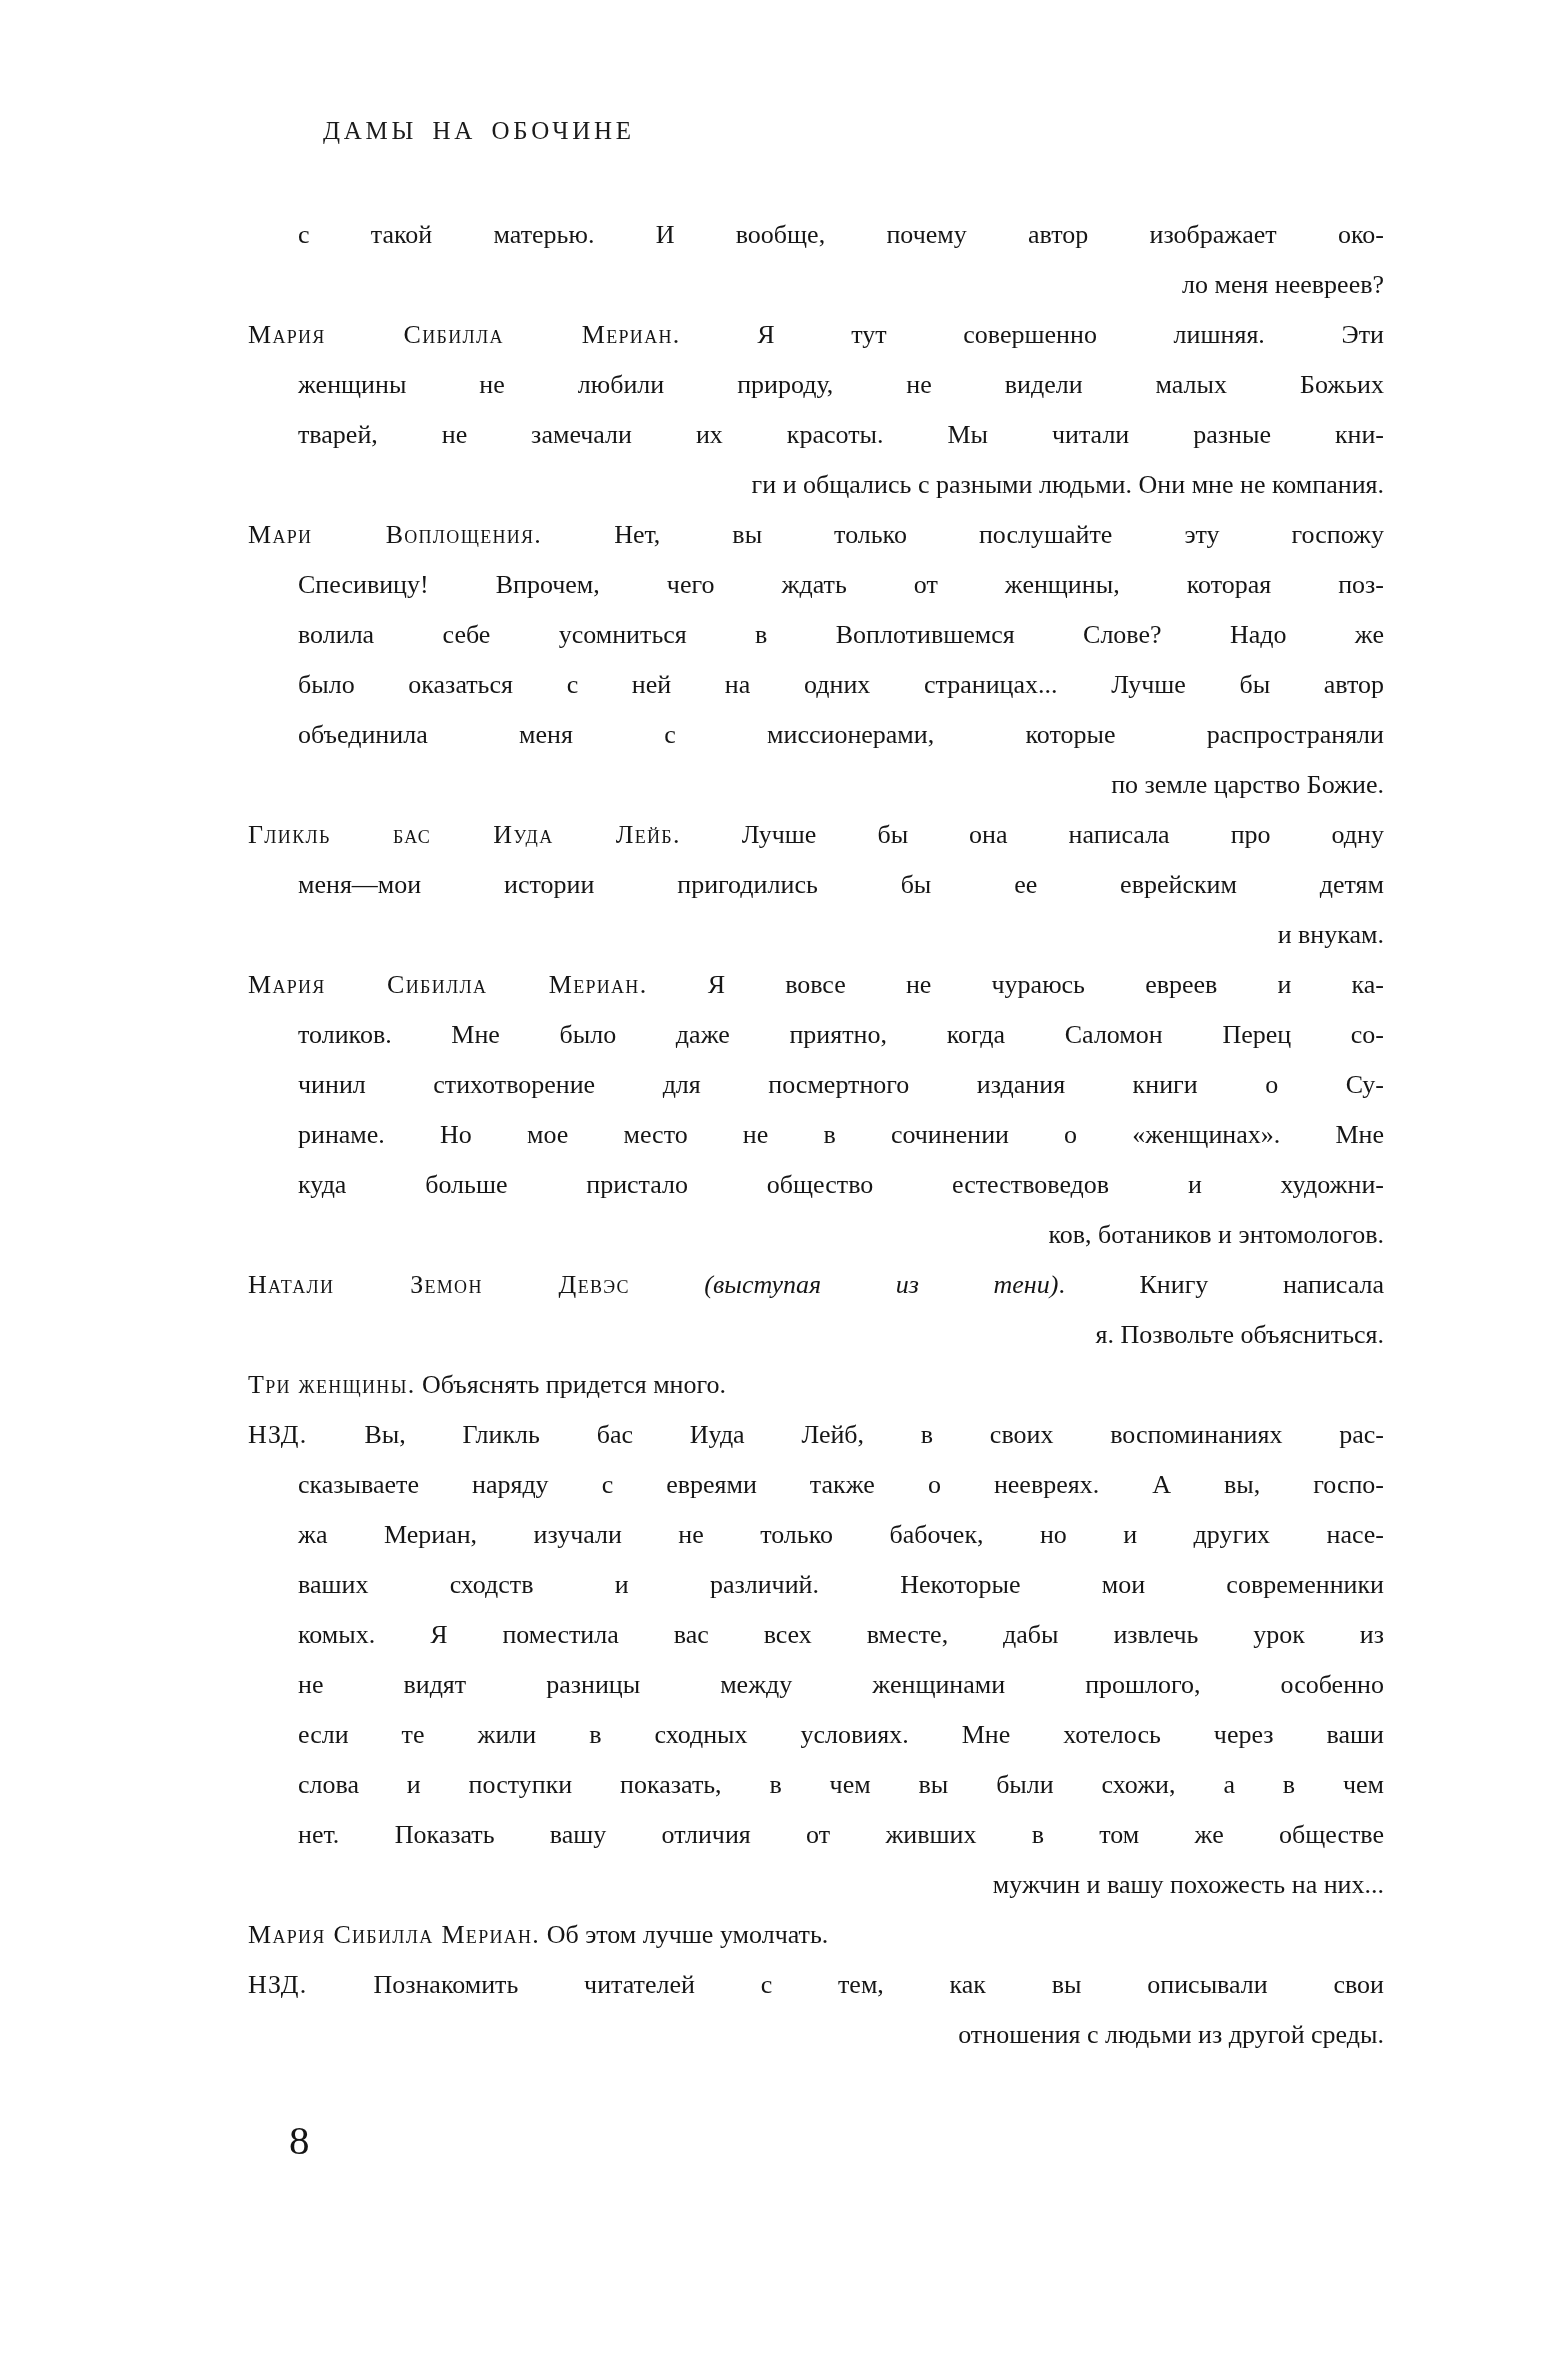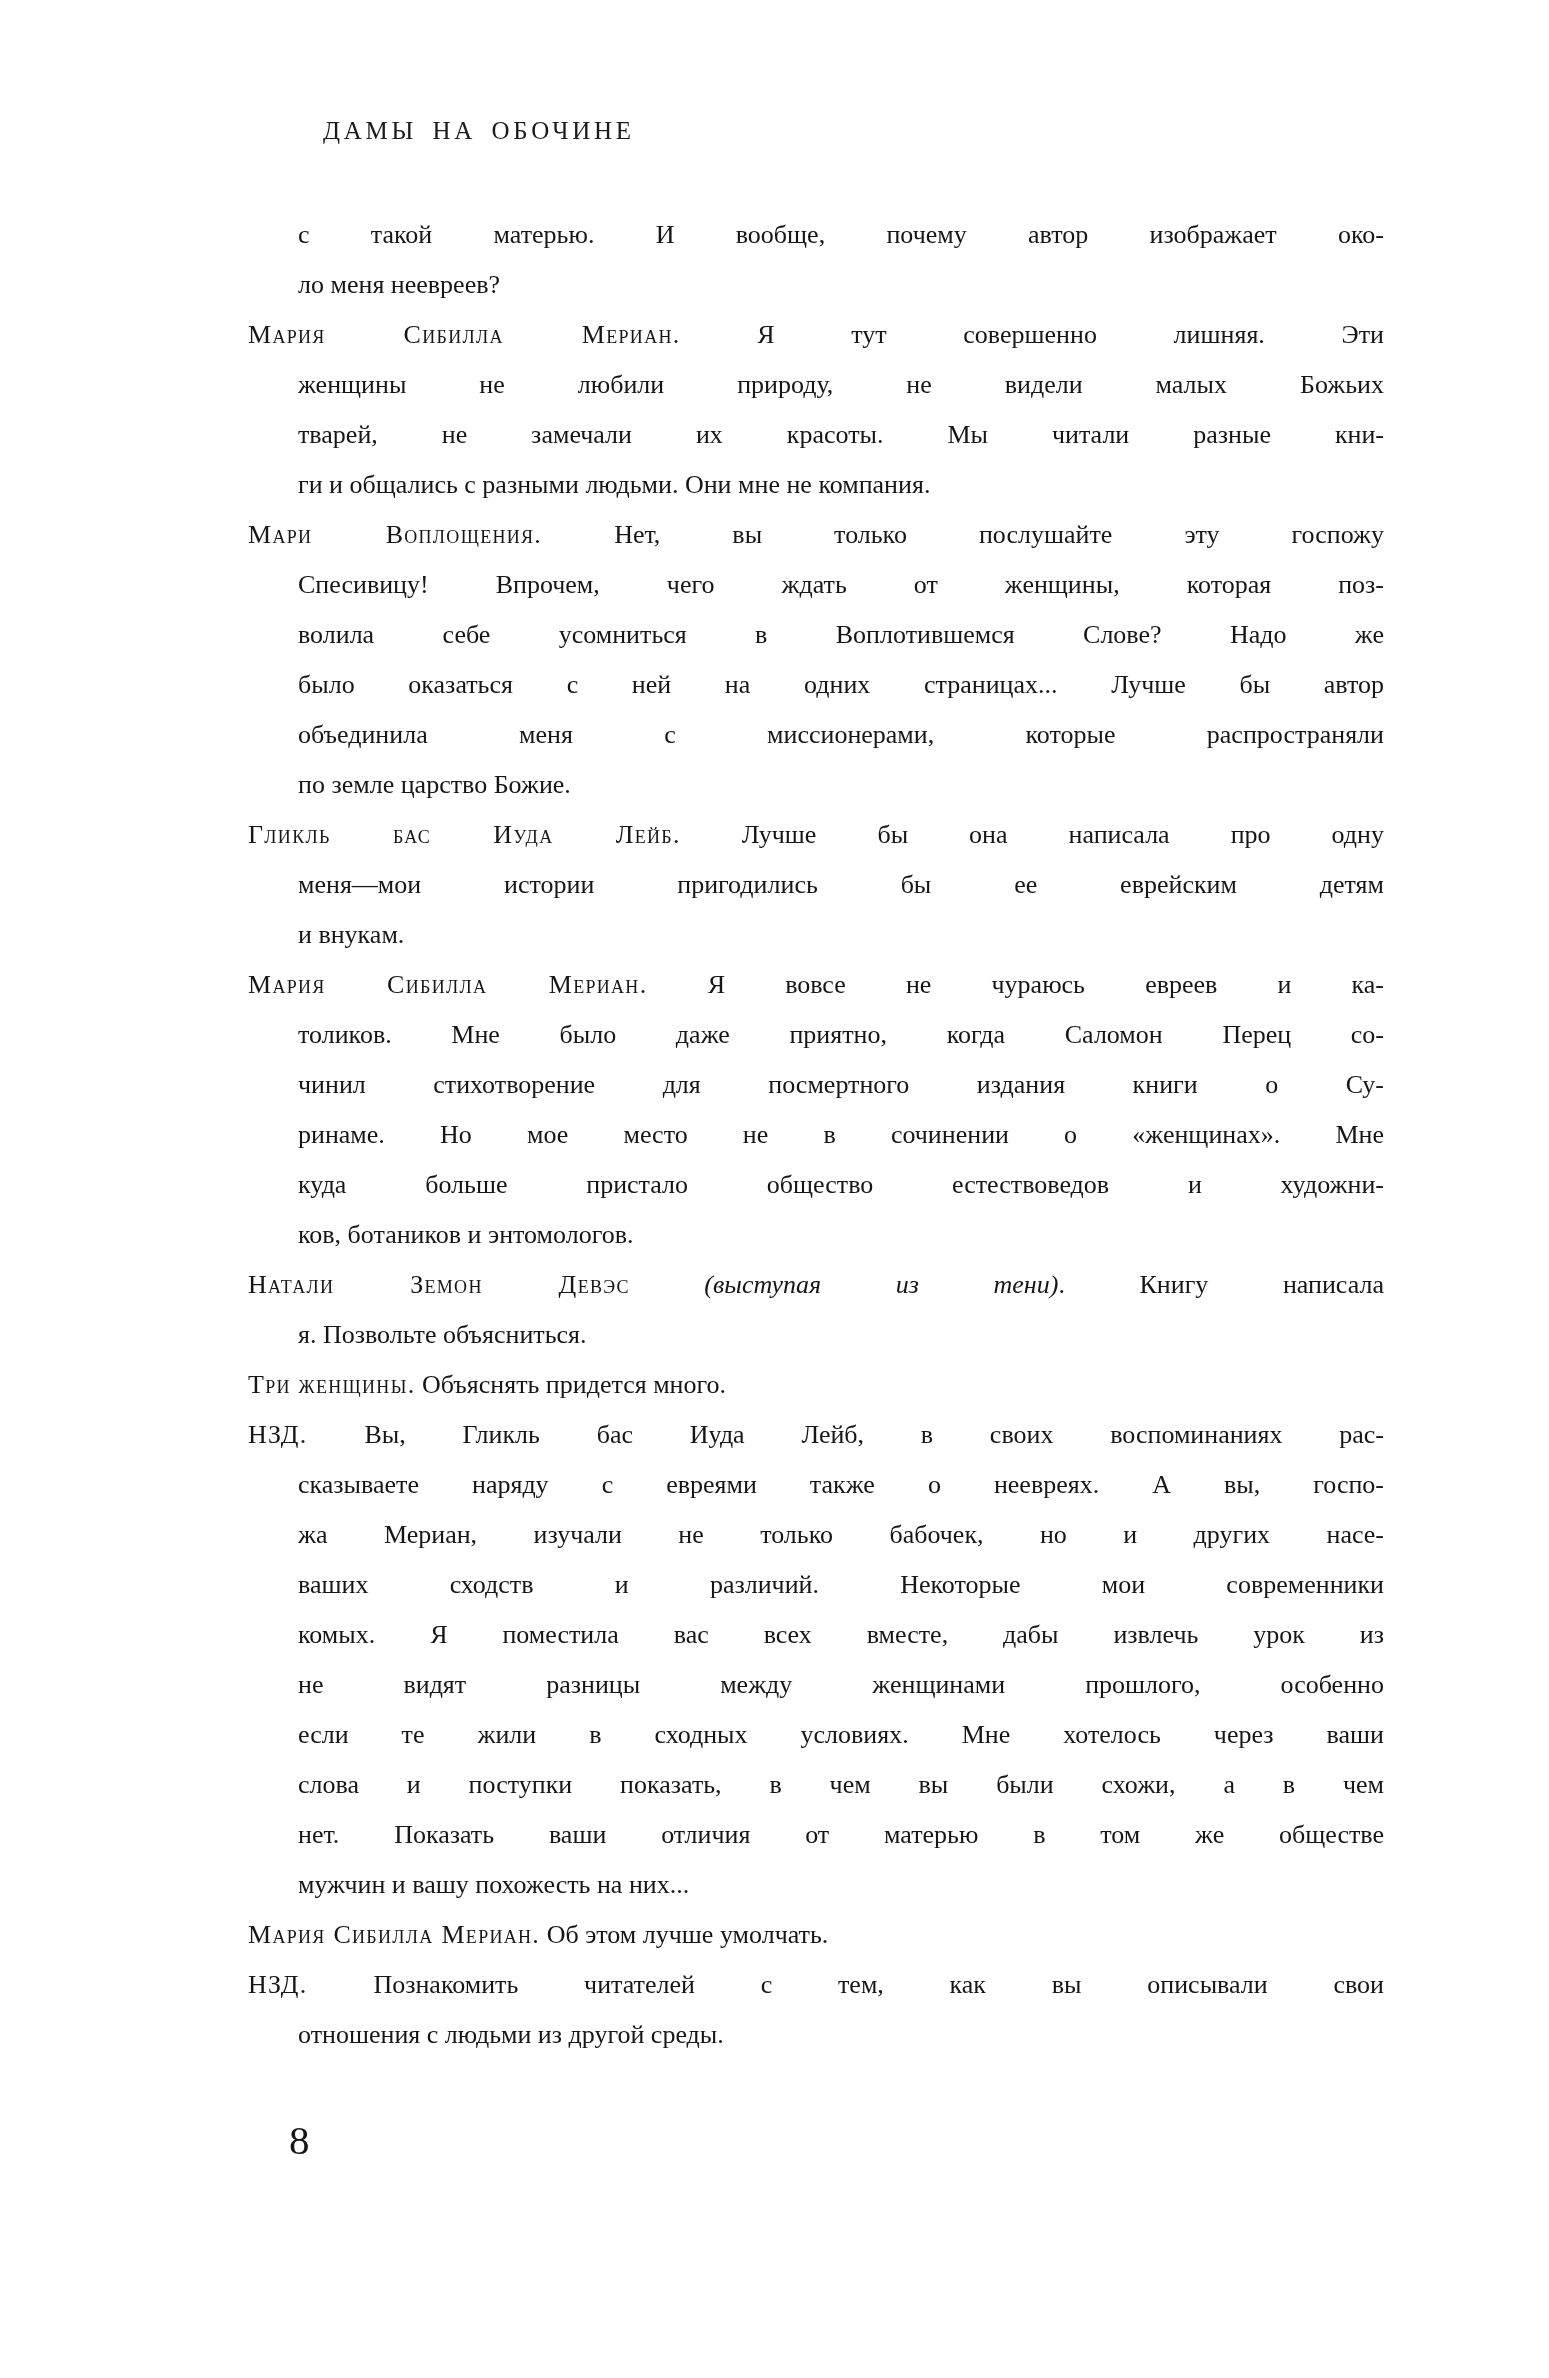--- a/index.html
+++ b/index.html
@@ -25,20 +25,21 @@
     left:248px;top:210px;
     width:1136px;
     font-size:26px;
     line-height:50px;
   }
   .line{
     text-align:left;
   }
   .line.cont{
     padding-left:50px;
+    text-align:right;
   }
   .line.just{
     text-align:justify;
     text-align-last:justify;
   }
   .sc{
     font-variant:small-caps;
     font-variant-caps:small-caps;
     letter-spacing:0.05em;
   }
@@ -84,21 +85,21 @@
       <div class="line cont">я. Позвольте объясниться.</div>
       <div class="line"><span class="sc">Три женщины.</span> Объяснять придется много.</div>
       <div class="line just"><span class="sc">НЗД.</span> Вы, Гликль бас Иуда Лейб, в своих воспоминаниях рас-</div>
       <div class="line cont just">сказываете наряду с евреями также о неевреях. А вы, госпо-</div>
       <div class="line cont just">жа Мериан, изучали не только бабочек, но и других насе-</div>
       <div class="line cont just">ваших сходств и различий. Некоторые мои современники</div>
       <div class="line cont just">комых. Я поместила вас всех вместе, дабы извлечь урок из</div>
       <div class="line cont just">не видят разницы между женщинами прошлого, особенно</div>
       <div class="line cont just">если те жили в сходных условиях. Мне хотелось через ваши</div>
       <div class="line cont just">слова и поступки показать, в чем вы были схожи, а в чем</div>
-      <div class="line cont just">нет. Показать ваши отличия от матерью в том же обществе</div>
+      <div class="line cont just">нет. Показать вашу отличия от живших в том же обществе</div>
       <div class="line cont">мужчин и вашу похожесть на них...</div>
       <div class="line"><span class="sc">Мария Сибилла Мериан.</span> Об этом лучше умолчать.</div>
       <div class="line just"><span class="sc">НЗД.</span> Познакомить читателей с тем, как вы описывали свои</div>
       <div class="line cont">отношения с людьми из другой среды.</div>
     </div>
 
   <div class="page-number">8</div>
 </div>
 
 

